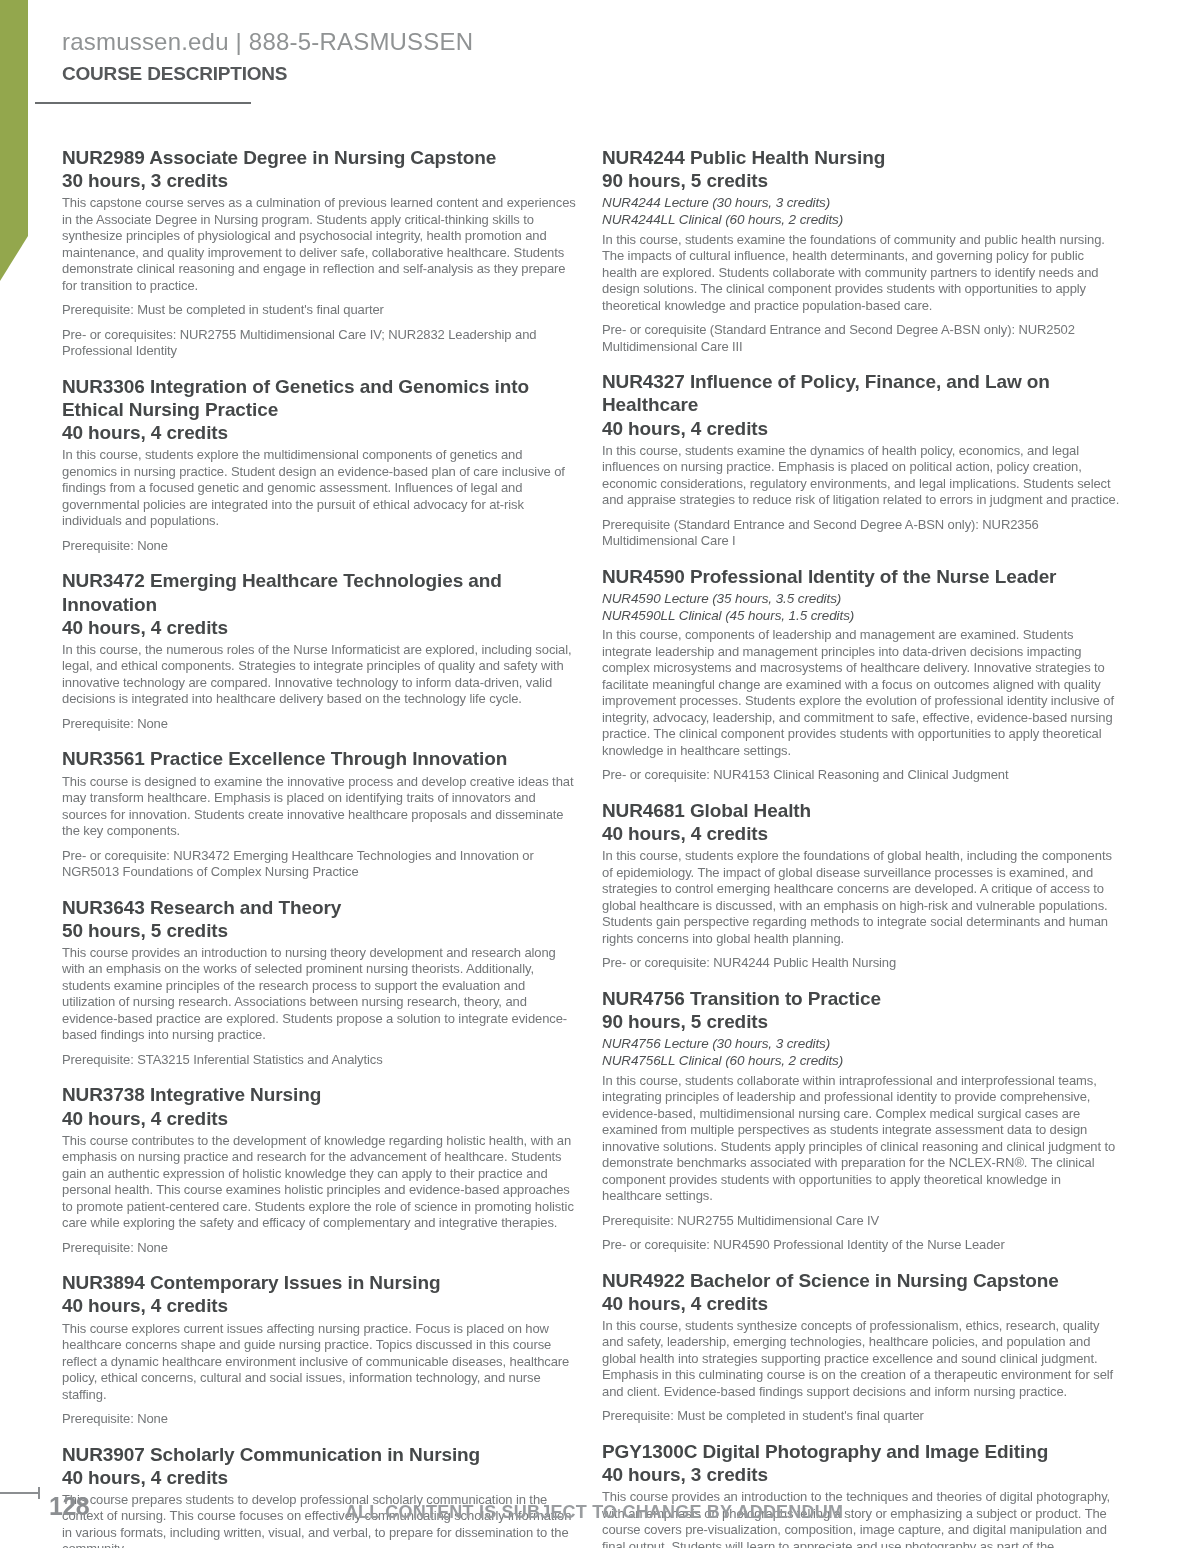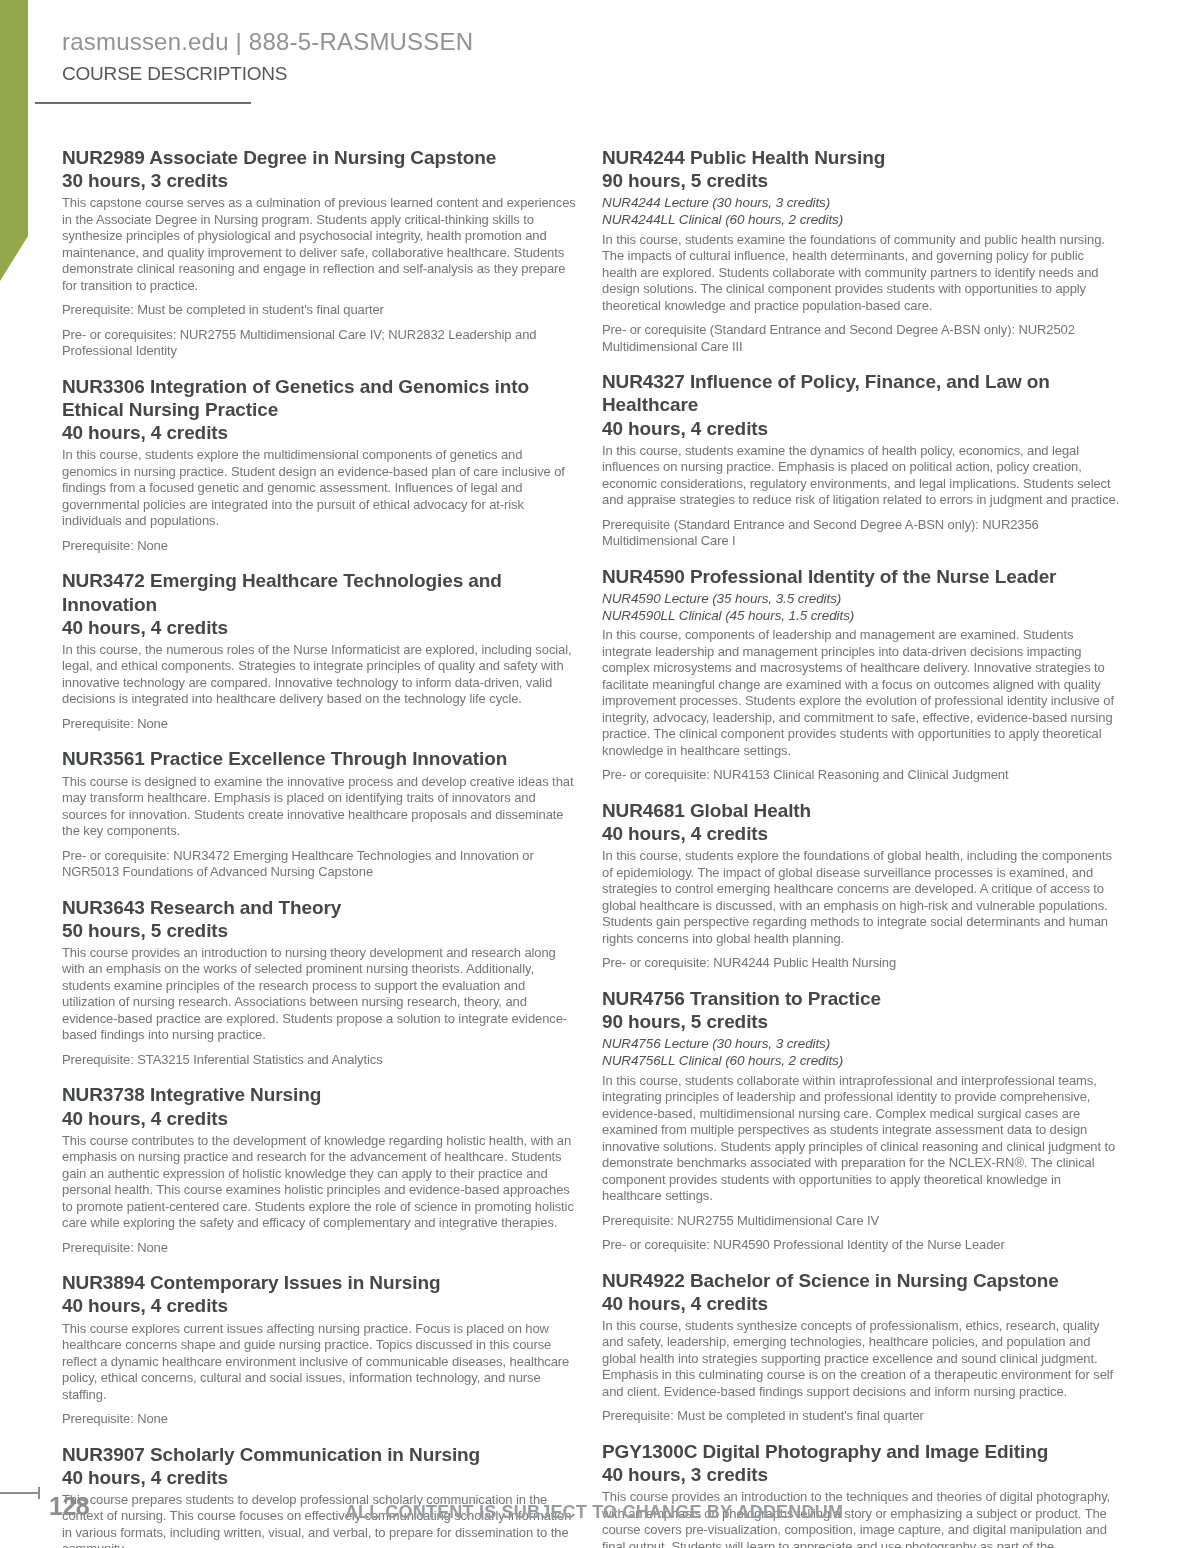--- a/index.html
+++ b/index.html
@@ -8,21 +8,21 @@
     font-family:"Liberation Sans", sans-serif; overflow:hidden;
     -webkit-font-smoothing:antialiased;
   }
   .ribbon {
     position:absolute; left:0; top:0; width:28px; height:281px;
     clip-path:polygon(0 0,100% 0,100% 84%,0 100%);
   }
   header { position:absolute; left:62px; top:28px; width:600px; }
   .site  { font-size:24px; color:#909394; letter-spacing:.2px; }
   h1 {
-    margin:7px 0 0; font-size:19px; font-weight:normal; color:#55585a;
+    margin:7px 0 0; font-size:19px; font-weight:bold; color:#55585a;
     letter-spacing:-.2px;
   }
   .rule { position:absolute; left:-27px; top:74px; width:216px; height:2px; background:#6a6d6f; }
 
   main.columns { position:absolute; left:62px; top:146px; width:1058px; display:flex; gap:22px; }
   .col { width:518px; }
 
   .course { margin:0 0 15px; }
   .course-head {
     margin:0 0 3px; font-size:19px; line-height:1.22; font-weight:bold;
@@ -86,21 +86,21 @@
           <div>40 hours, 4 credits</div>
         </h3>
         <p class="desc">In this course, the numerous roles of the Nurse Informaticist are explored, including social, legal, and ethical components. Strategies to integrate principles of quality and safety with innovative technology are compared. Innovative technology to inform data-driven, valid decisions is integrated into healthcare delivery based on the technology life cycle.</p>
         <p class="note">Prerequisite: None</p>
       </article>
       <article class="course">
         <h3 class="course-head">
           <div>NUR3561 Practice Excellence Through Innovation</div>
         </h3>
         <p class="desc">This course is designed to examine the innovative process and develop creative ideas that may transform healthcare. Emphasis is placed on identifying traits of innovators and sources for innovation. Students create innovative healthcare proposals and disseminate the key components.</p>
-        <p class="note">Pre- or corequisite: NUR3472 Emerging Healthcare Technologies and Innovation or NGR5013 Foundations of Advanced Nursing Capstone</p>
+        <p class="note">Pre- or corequisite: NUR3472 Emerging Healthcare Technologies and Innovation or NGR5013 Foundations of Complex Nursing Practice</p>
       </article>
       <article class="course">
         <h3 class="course-head">
           <div>NUR3643 Research and Theory</div>
           <div>50 hours, 5 credits</div>
         </h3>
         <p class="desc">This course provides an introduction to nursing theory development and research along with an emphasis on the works of selected prominent nursing theorists. Additionally, students examine principles of the research process to support the evaluation and utilization of nursing research. Associations between nursing research, theory, and evidence-based practice are explored. Students propose a solution to integrate evidence-based findings into nursing practice.</p>
         <p class="note">Prerequisite: STA3215 Inferential Statistics and Analytics</p>
       </article>
       <article class="course">

